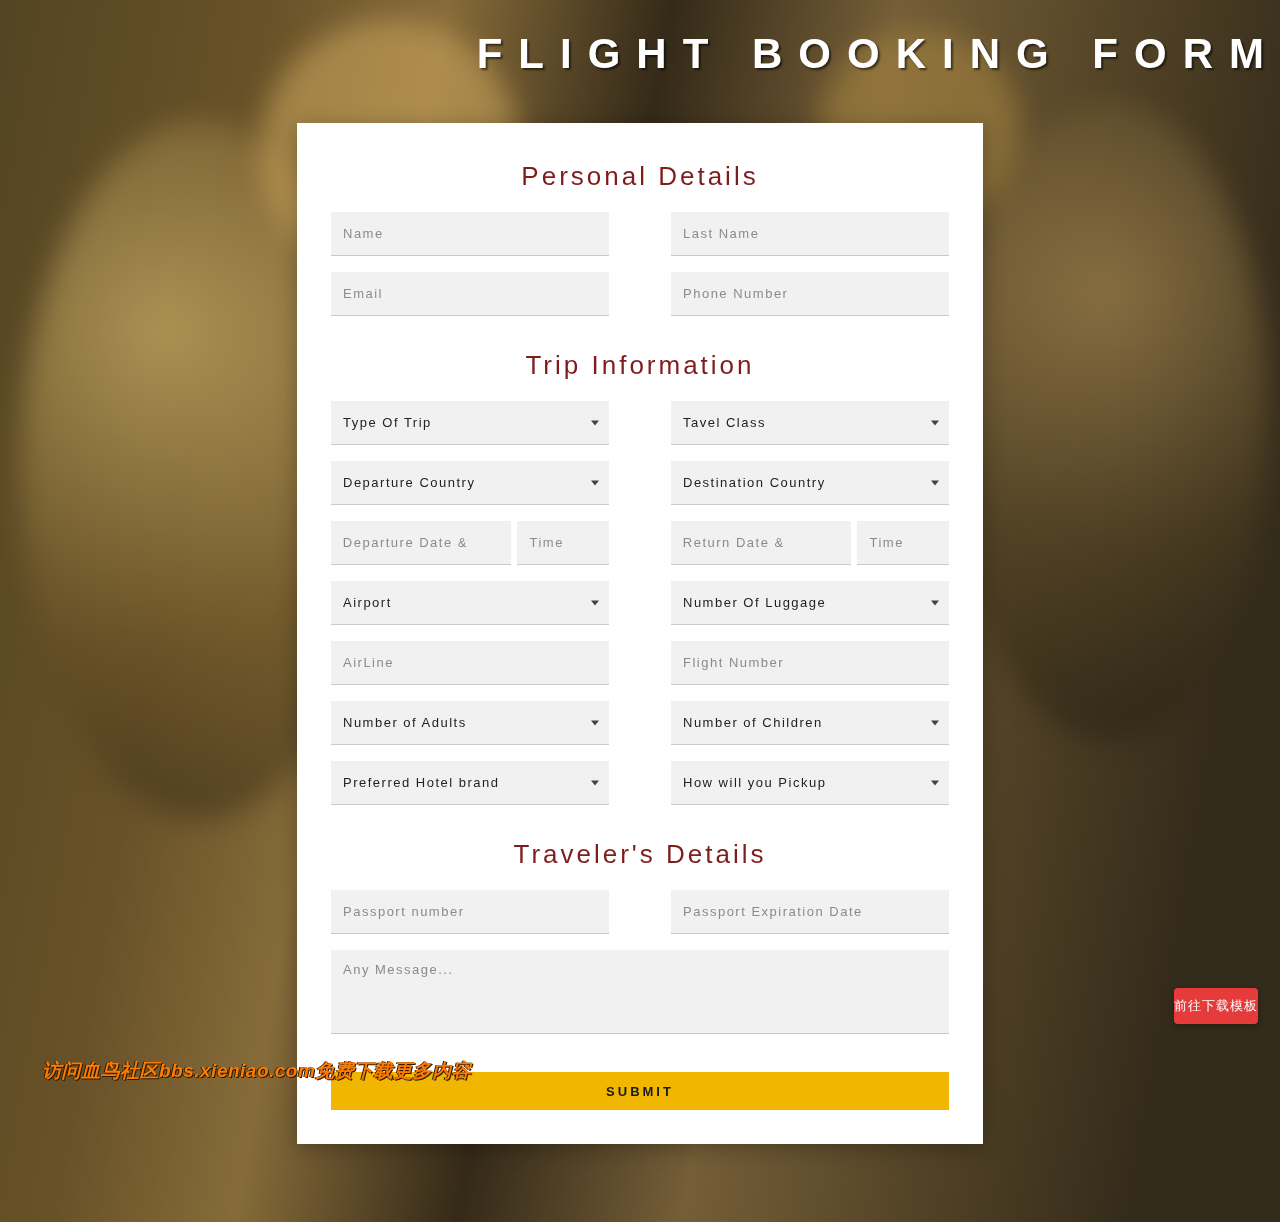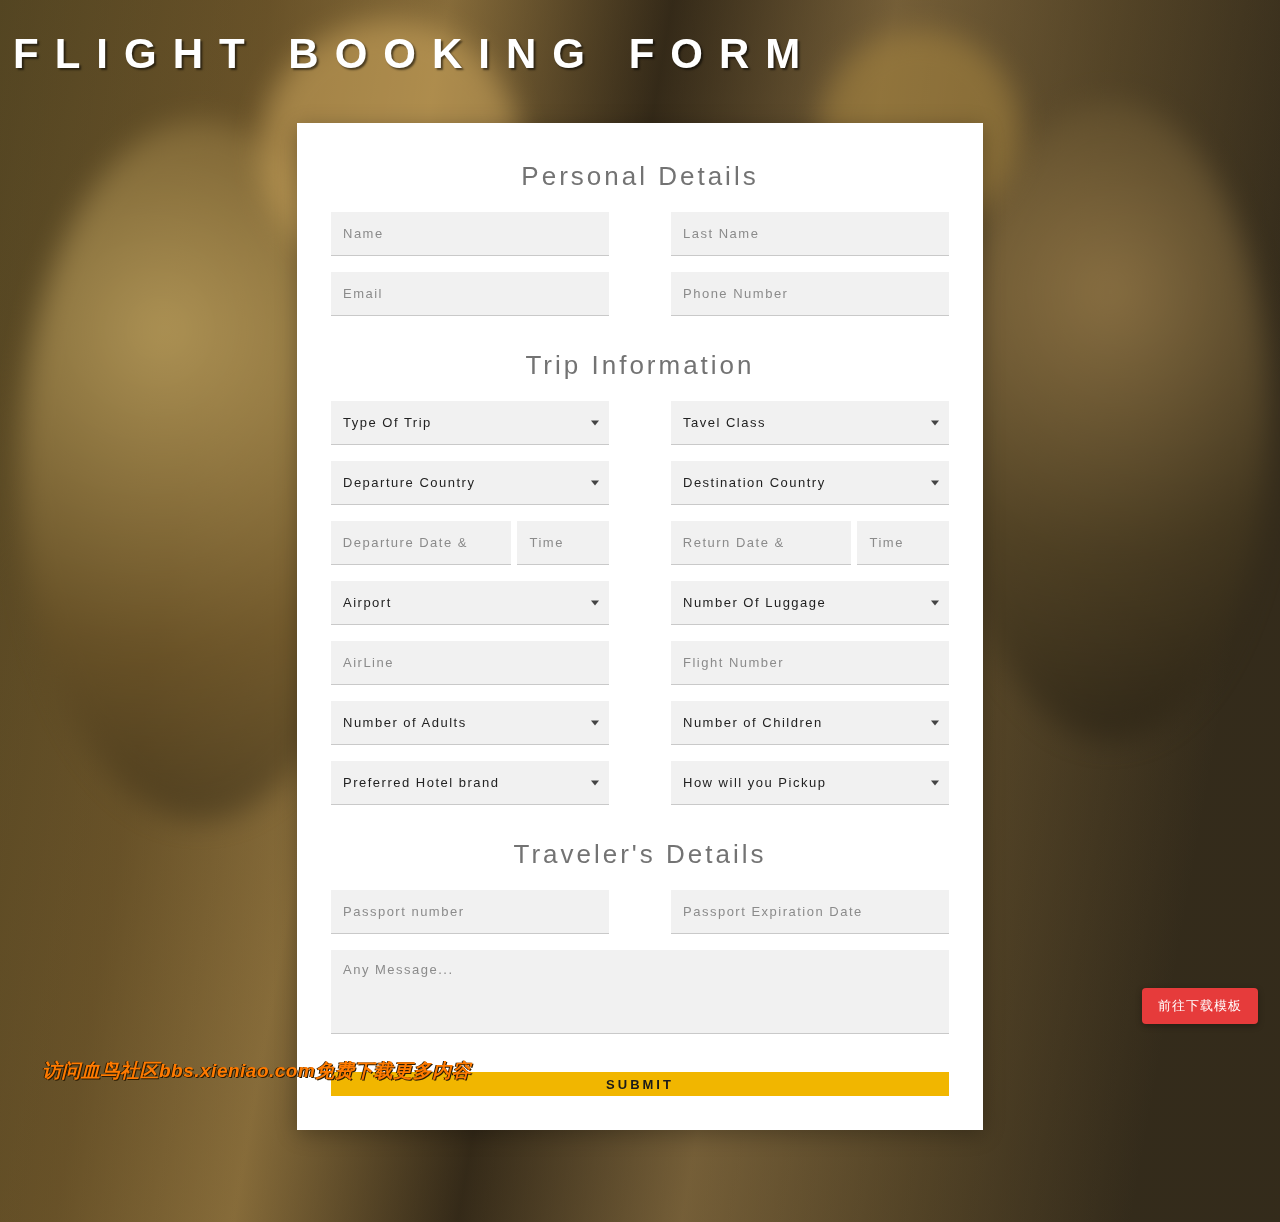--- a/index.html
+++ b/index.html
@@ -15,21 +15,21 @@
   }
   
   .bg-blob { position:absolute; border-radius:50%; filter: blur(14px); opacity:0.55; }
   .b1 { width:360px; height:700px; left:20px;  top:120px; background: radial-gradient(circle at 40% 30%, #e8c879 0%, #6a5226 60%, #2c2413 100%);}
   .b2 { width:320px; height:640px; right:10px; top:100px; background: radial-gradient(circle at 50% 30%, #b69459 0%, #4d3f22 55%, #1f1a10 100%);}
   .b3 { width:260px; height:260px; left:260px; top:20px; background:#cfa85e;}
   .b4 { width:200px; height:200px; right:260px; top:30px; background:#a88640;}
 
   .page-title {
     position: relative;
-    text-align: left;
+    text-align: right;
     color: #fff;
     font-size: 42px;
     font-weight: 700;
     letter-spacing: 16px;
     padding-top: 30px;
     text-shadow: 2px 2px 2px rgba(0,0,0,0.55);
     margin-left: 13px;
   }
 
   .card {
@@ -38,21 +38,21 @@
     margin: 45px auto 0 auto;
     background: #fff;
     padding: 38px 34px 34px 34px;
     box-shadow: 0 4px 20px rgba(0,0,0,0.28);
   }
 
   .section-title {
     text-align: center;
     font-size: 26px;
     letter-spacing: 3px;
-    color: #737373;
+    color: #7f1d1d;
     margin-bottom: 20px;
     font-weight: 500;
   }
   .section-title + .row { margin-top: 4px; }
   .sep { height: 18px; }
 
   .row { display: flex; gap: 62px; margin-bottom: 16px; }
   .row > * { flex: 1 1 0; min-width: 0; }
 
   .half-row { display: flex; gap: 6px; justify-content: center; }
@@ -92,21 +92,21 @@
   }
   textarea {
     height: 84px;
     padding: 12px;
     resize: none;
   }
   .field::placeholder, textarea::placeholder { color:#8b8b8b; letter-spacing:1.5px; font-size:13px; }
 
   .submit-btn {
     width: 100%;
-    height: 24px;
+    height: 38px;
     background: #f1b600;
     border: none;
     color: #1a1a1a;
     font-size: 13px;
     letter-spacing: 3px;
     font-weight: 600;
     cursor: pointer;
     margin-top: 22px;
   }
 
@@ -122,21 +122,21 @@
     letter-spacing: 0.5px;
   }
 
   .float-btn {
     position: absolute;
     right: 22px;
     bottom: 198px;
     background: #e63b3b;
     color: #fff;
     font-size: 13px;
-    padding: 9px 16px;
+    padding: 9px 0;
     border-radius: 4px;
     letter-spacing: 1px;
     cursor: pointer;
     box-shadow: 0 2px 6px rgba(0,0,0,0.3);
   }
 </style>
 </head>
 <body>
 
 <div class="bg-blob b1"></div>

